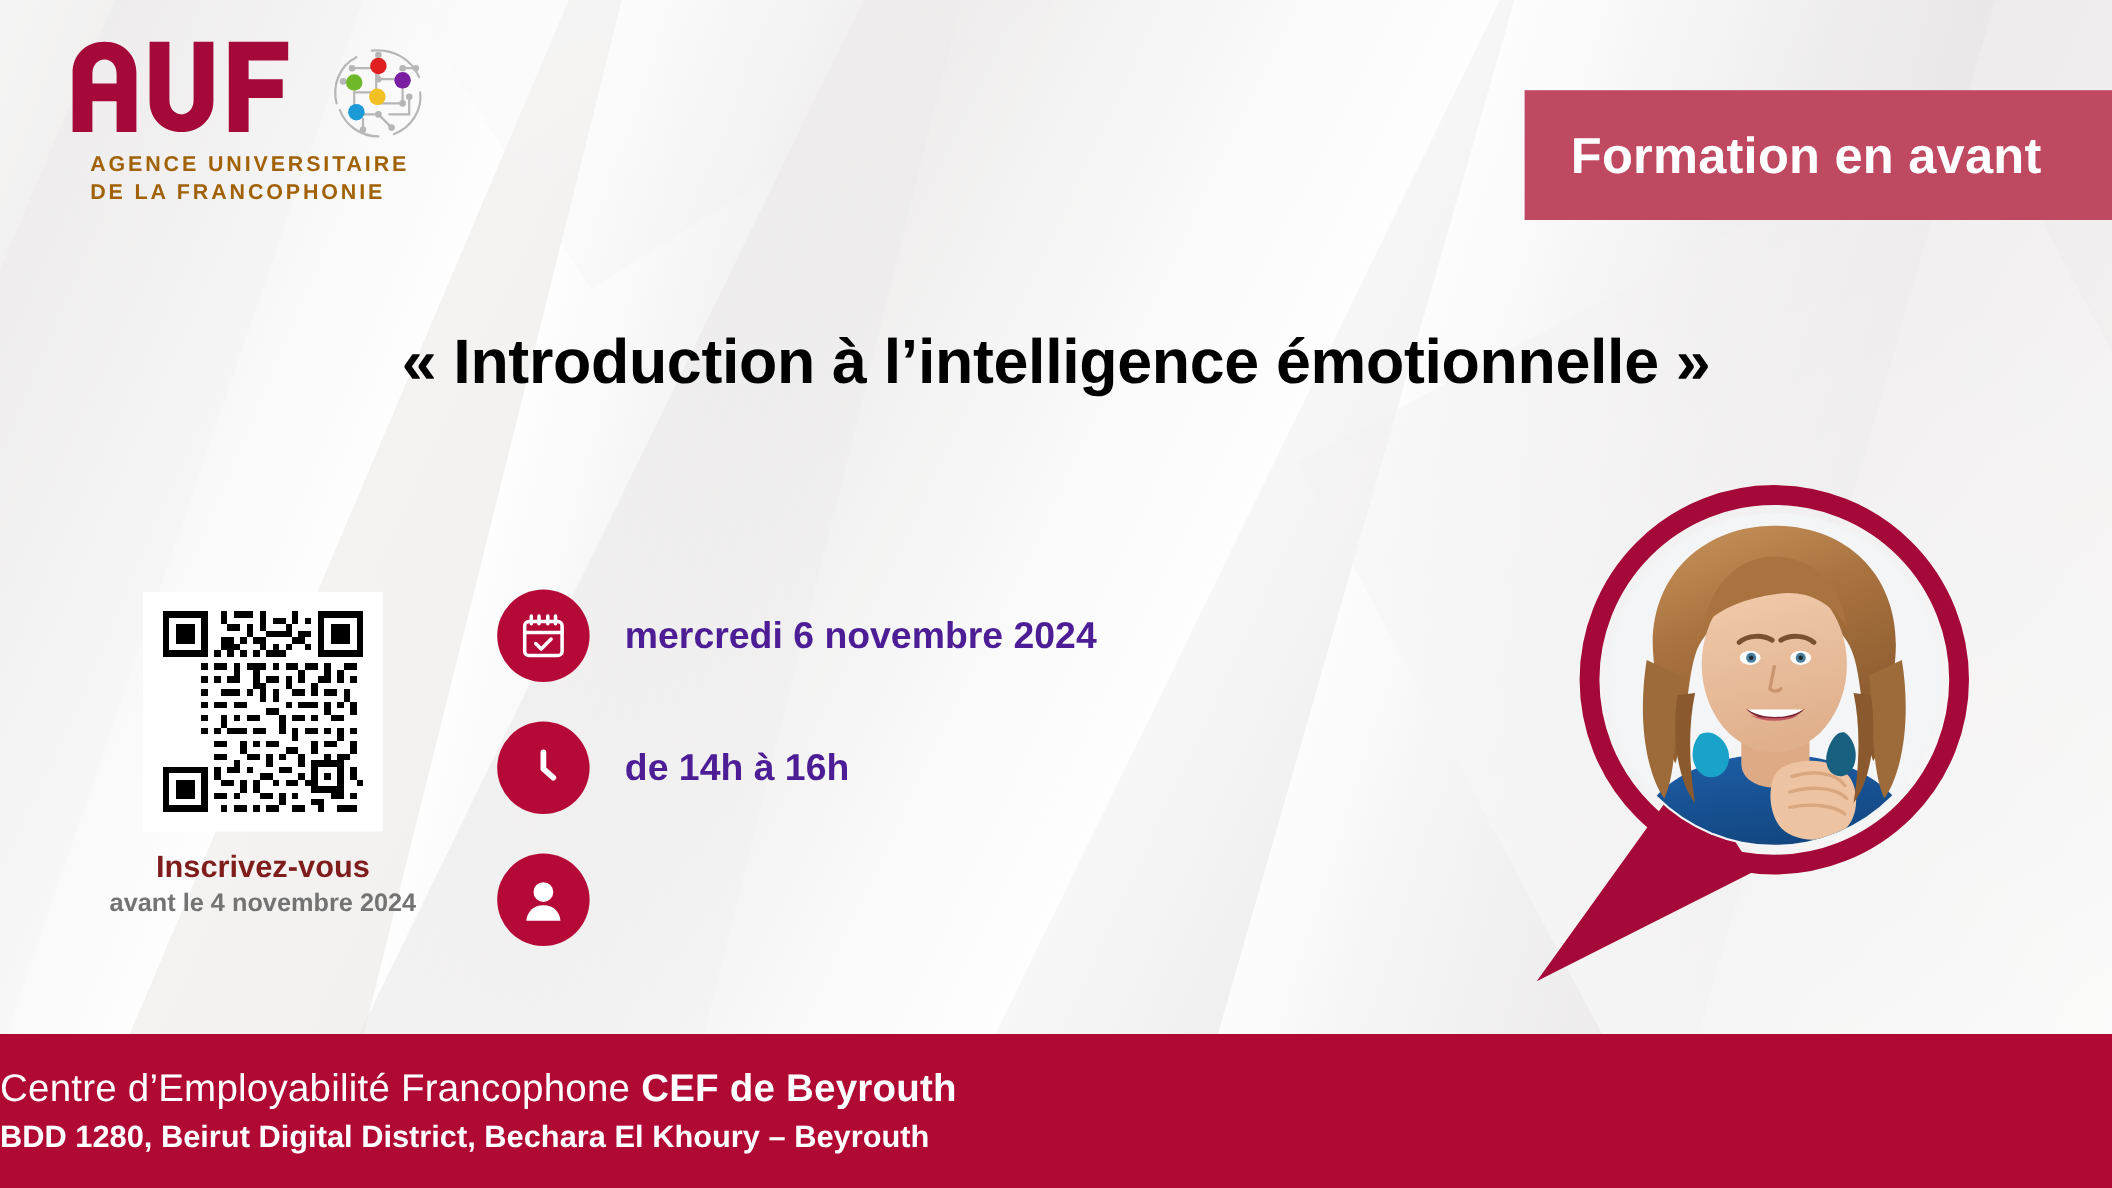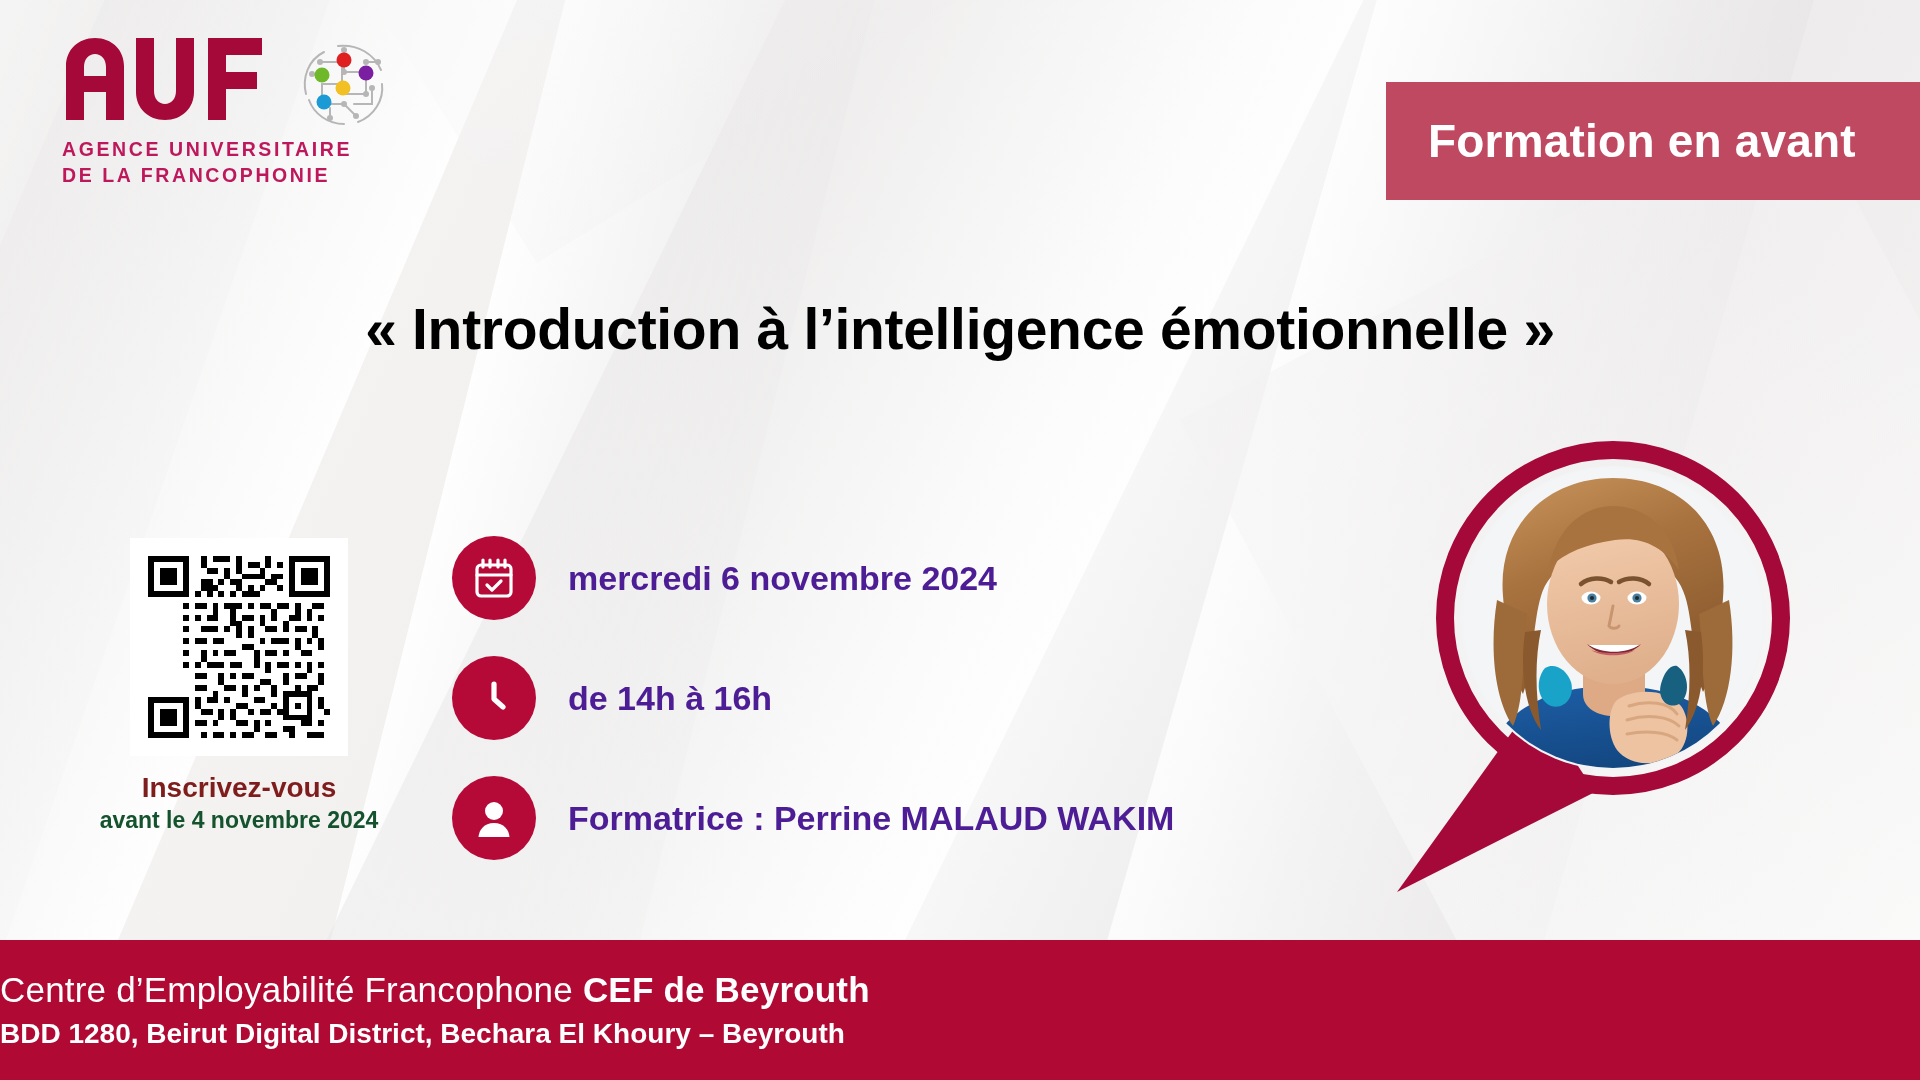--- a/index.html
+++ b/index.html
@@ -47,27 +47,28 @@
   .fold.f7 { left: 1180px; top: 420px; width: 700px; height: 900px; transform: rotate(-28deg);
              background: linear-gradient(180deg, rgba(243,241,241,0.45), rgba(255,255,255,0.6)); }
 
   
   .logo-block { position: absolute; left: 62px; top: 36px; }
   .logo-top { display: flex; align-items: flex-start; gap: 14px; }
   .logo-auf { display: block; }
   .logo-globe { display: block; margin-top: 2px; }
   .logo-sub {
     margin-top: 7px;
-    color: #be185d;
+    color: #a16207;
     font-size: 19.5px;
     font-weight: 700;
     letter-spacing: 2.6px;
     line-height: 1.32;
     white-space: pre-line;
     font-family: "Liberation Sans", sans-serif;
+    margin-left: 20px;
   }
 
   
   .banner {
     position: absolute;
     left: 1386px; top: 82px;
     width: 560px; height: 118px;
     background: #bf4961;
     display: flex; align-items: center;
   }
@@ -103,21 +104,21 @@
   .qr-canvas { display: block; width: 194px; height: 194px; }
   .qr-cta {
     margin-top: 16px;
     color: #7f1d1d;
     font-size: 28px;
     font-weight: 700;
     line-height: 1.12;
   }
   .qr-deadline {
     margin-top: 4px;
-    color: #14532d;
+    color: #737373;
     font-size: 23px;
     font-weight: 700;
     white-space: nowrap;
   }
 
   
   .info-list { position: absolute; left: 452px; top: 536px; }
   .info-row { display: flex; align-items: center; height: 84px; margin-bottom: 36px; }
   .info-row:last-child { margin-bottom: 0; }
   .icon-badge {
@@ -410,21 +411,20 @@
       <span class="info-text">de 14h à 16h</span>
     </div>
 
     <div class="info-row">
       <span class="icon-badge">
         <svg width="48" height="48" viewBox="0 0 48 48" fill="#ffffff">
           <circle cx="24" cy="17" r="9"></circle>
           <path d="M24 29 C14 29 9 36 8.5 43 H39.5 C39 36 34 29 24 29 Z"></path>
         </svg>
       </span>
-      <span class="info-text">Formatrice : Perrine MALAUD WAKIM</span>
     </div>
 
   </div>
 
   <div class="portrait-wrap">
     <svg class="portrait-svg" viewBox="0 0 450 500">
       <defs>
         <clipPath id="headClip">
           <circle cx="228" cy="218" r="150"></circle>
         </clipPath>

